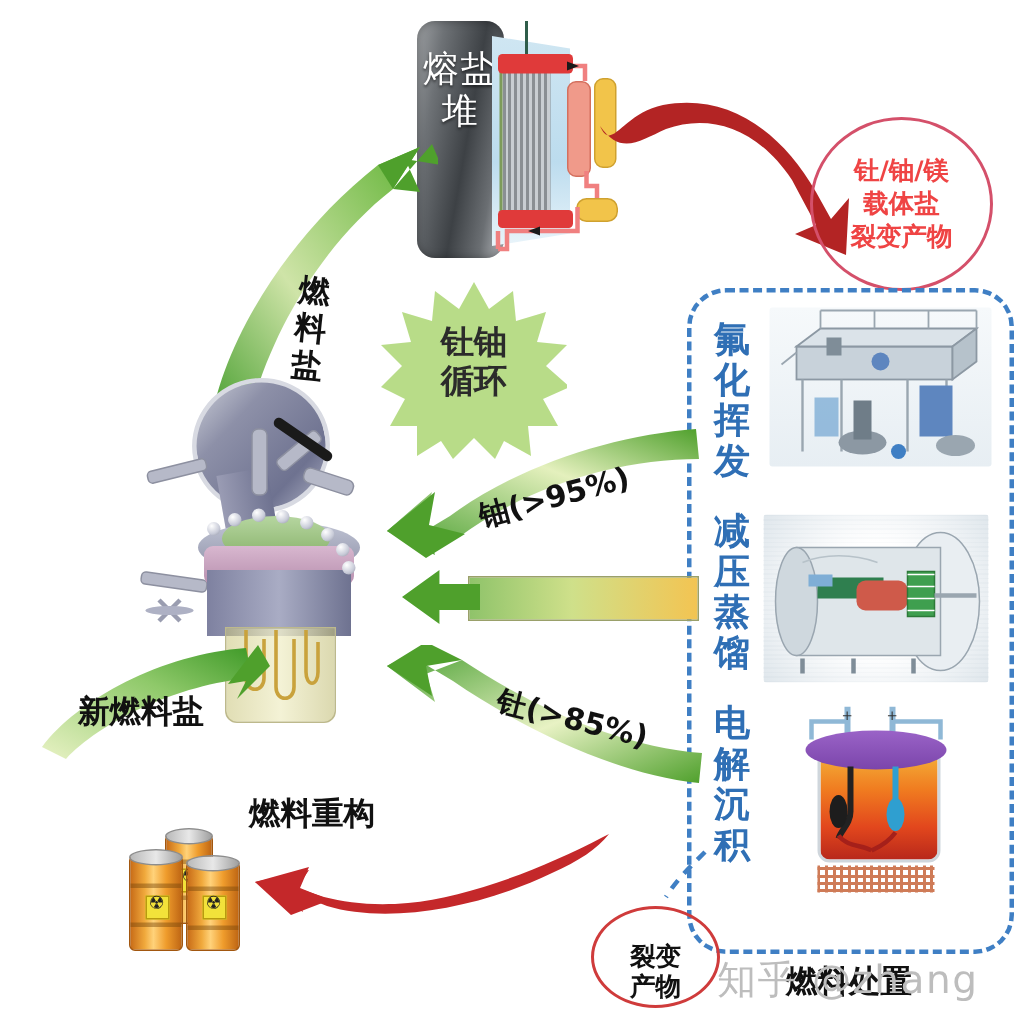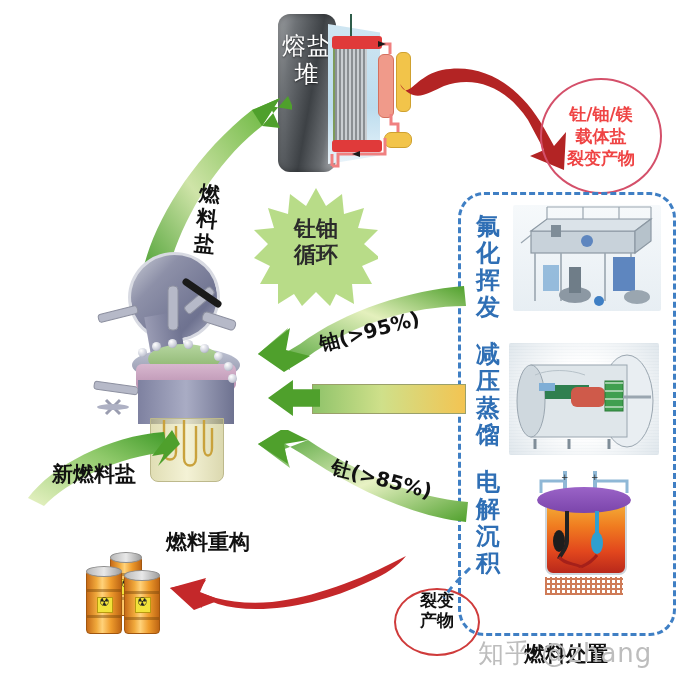--- a/index.html
+++ b/index.html
@@ -80,22 +80,22 @@
   #carrier .txt{position:absolute;left:48px;top:8px;width:148px;text-align:center;
     font-size:20px;color:#111;font-weight:700;}
 
   
   #lab-newsalt{left:52px;top:460px;font-size:21px;}
   #lab-refab{left:166px;top:528px;font-size:21px;}
   #lab-waste{left:282px;top:616px;font-size:21px;}
   #lab-fuelproc{left:524px;top:640px;font-size:21px;}
 
   
-  #oval-fp{left:394px;top:588px;width:82px;height:64px;border:2px solid #cf3b3b;border-radius:50%;
-    display:flex;align-items:flex-start;justify-content:center;}
+  #oval-fp{left:394px;top:604px;width:82px;height:64px;border:2px solid #cf3b3b;border-radius:50%;
+    display:flex;align-items:flex-end;justify-content:center;font-family:Liberation Mono, monospace;}
   #oval-fp .txt{text-align:center;font-size:17px;line-height:20px;color:#111;font-weight:700;}
 
   
   #drums{left:84px;top:556px;width:92px;height:76px;}
   .drum{position:absolute;border-radius:4px;
     background:linear-gradient(90deg,#c86c18 0%,#f0a93c 28%,#ffd27a 45%,#ef9c2c 70%,#bf6614 100%);
     border:1px solid #a2570f;}
   .drum .band{position:absolute;left:0;width:100%;height:3px;background:rgba(120,70,10,.45);}
   .drum .cap{position:absolute;left:-1px;top:-5px;width:100%;height:9px;border-radius:50%;
     background:linear-gradient(90deg,#b9b9b9,#e8e8e8,#9f9f9f);border:1px solid #8d8d8d;}

